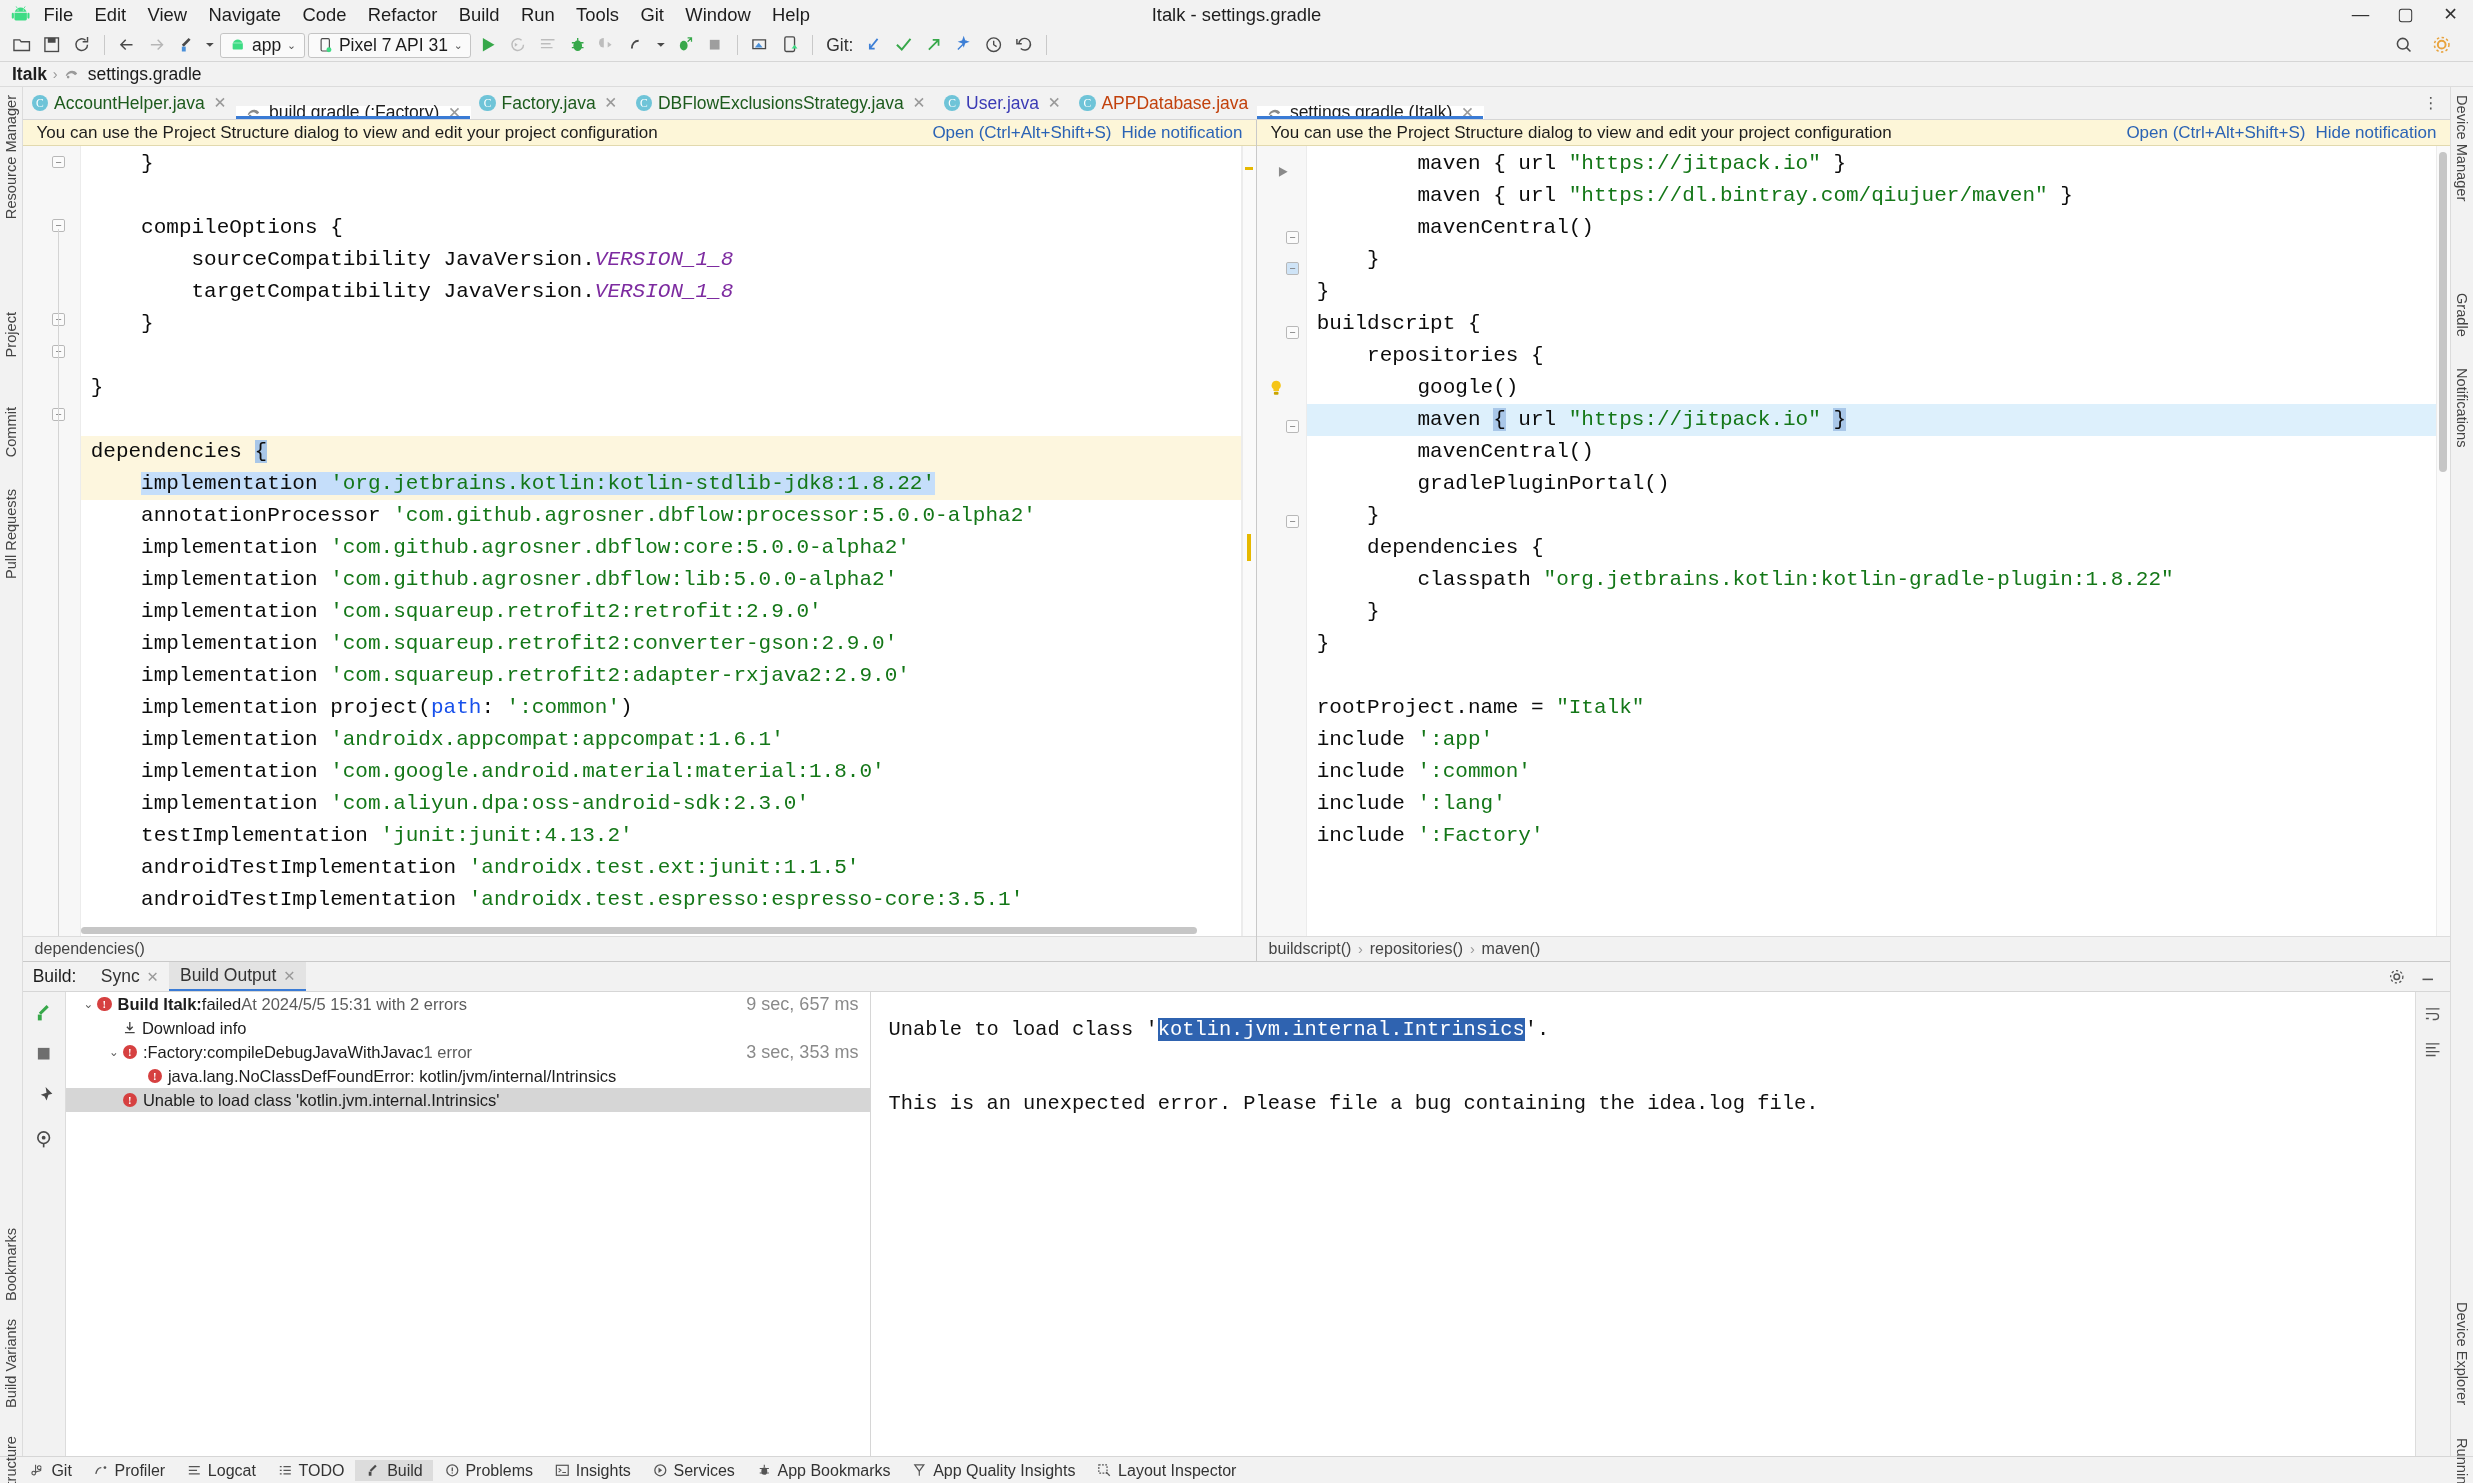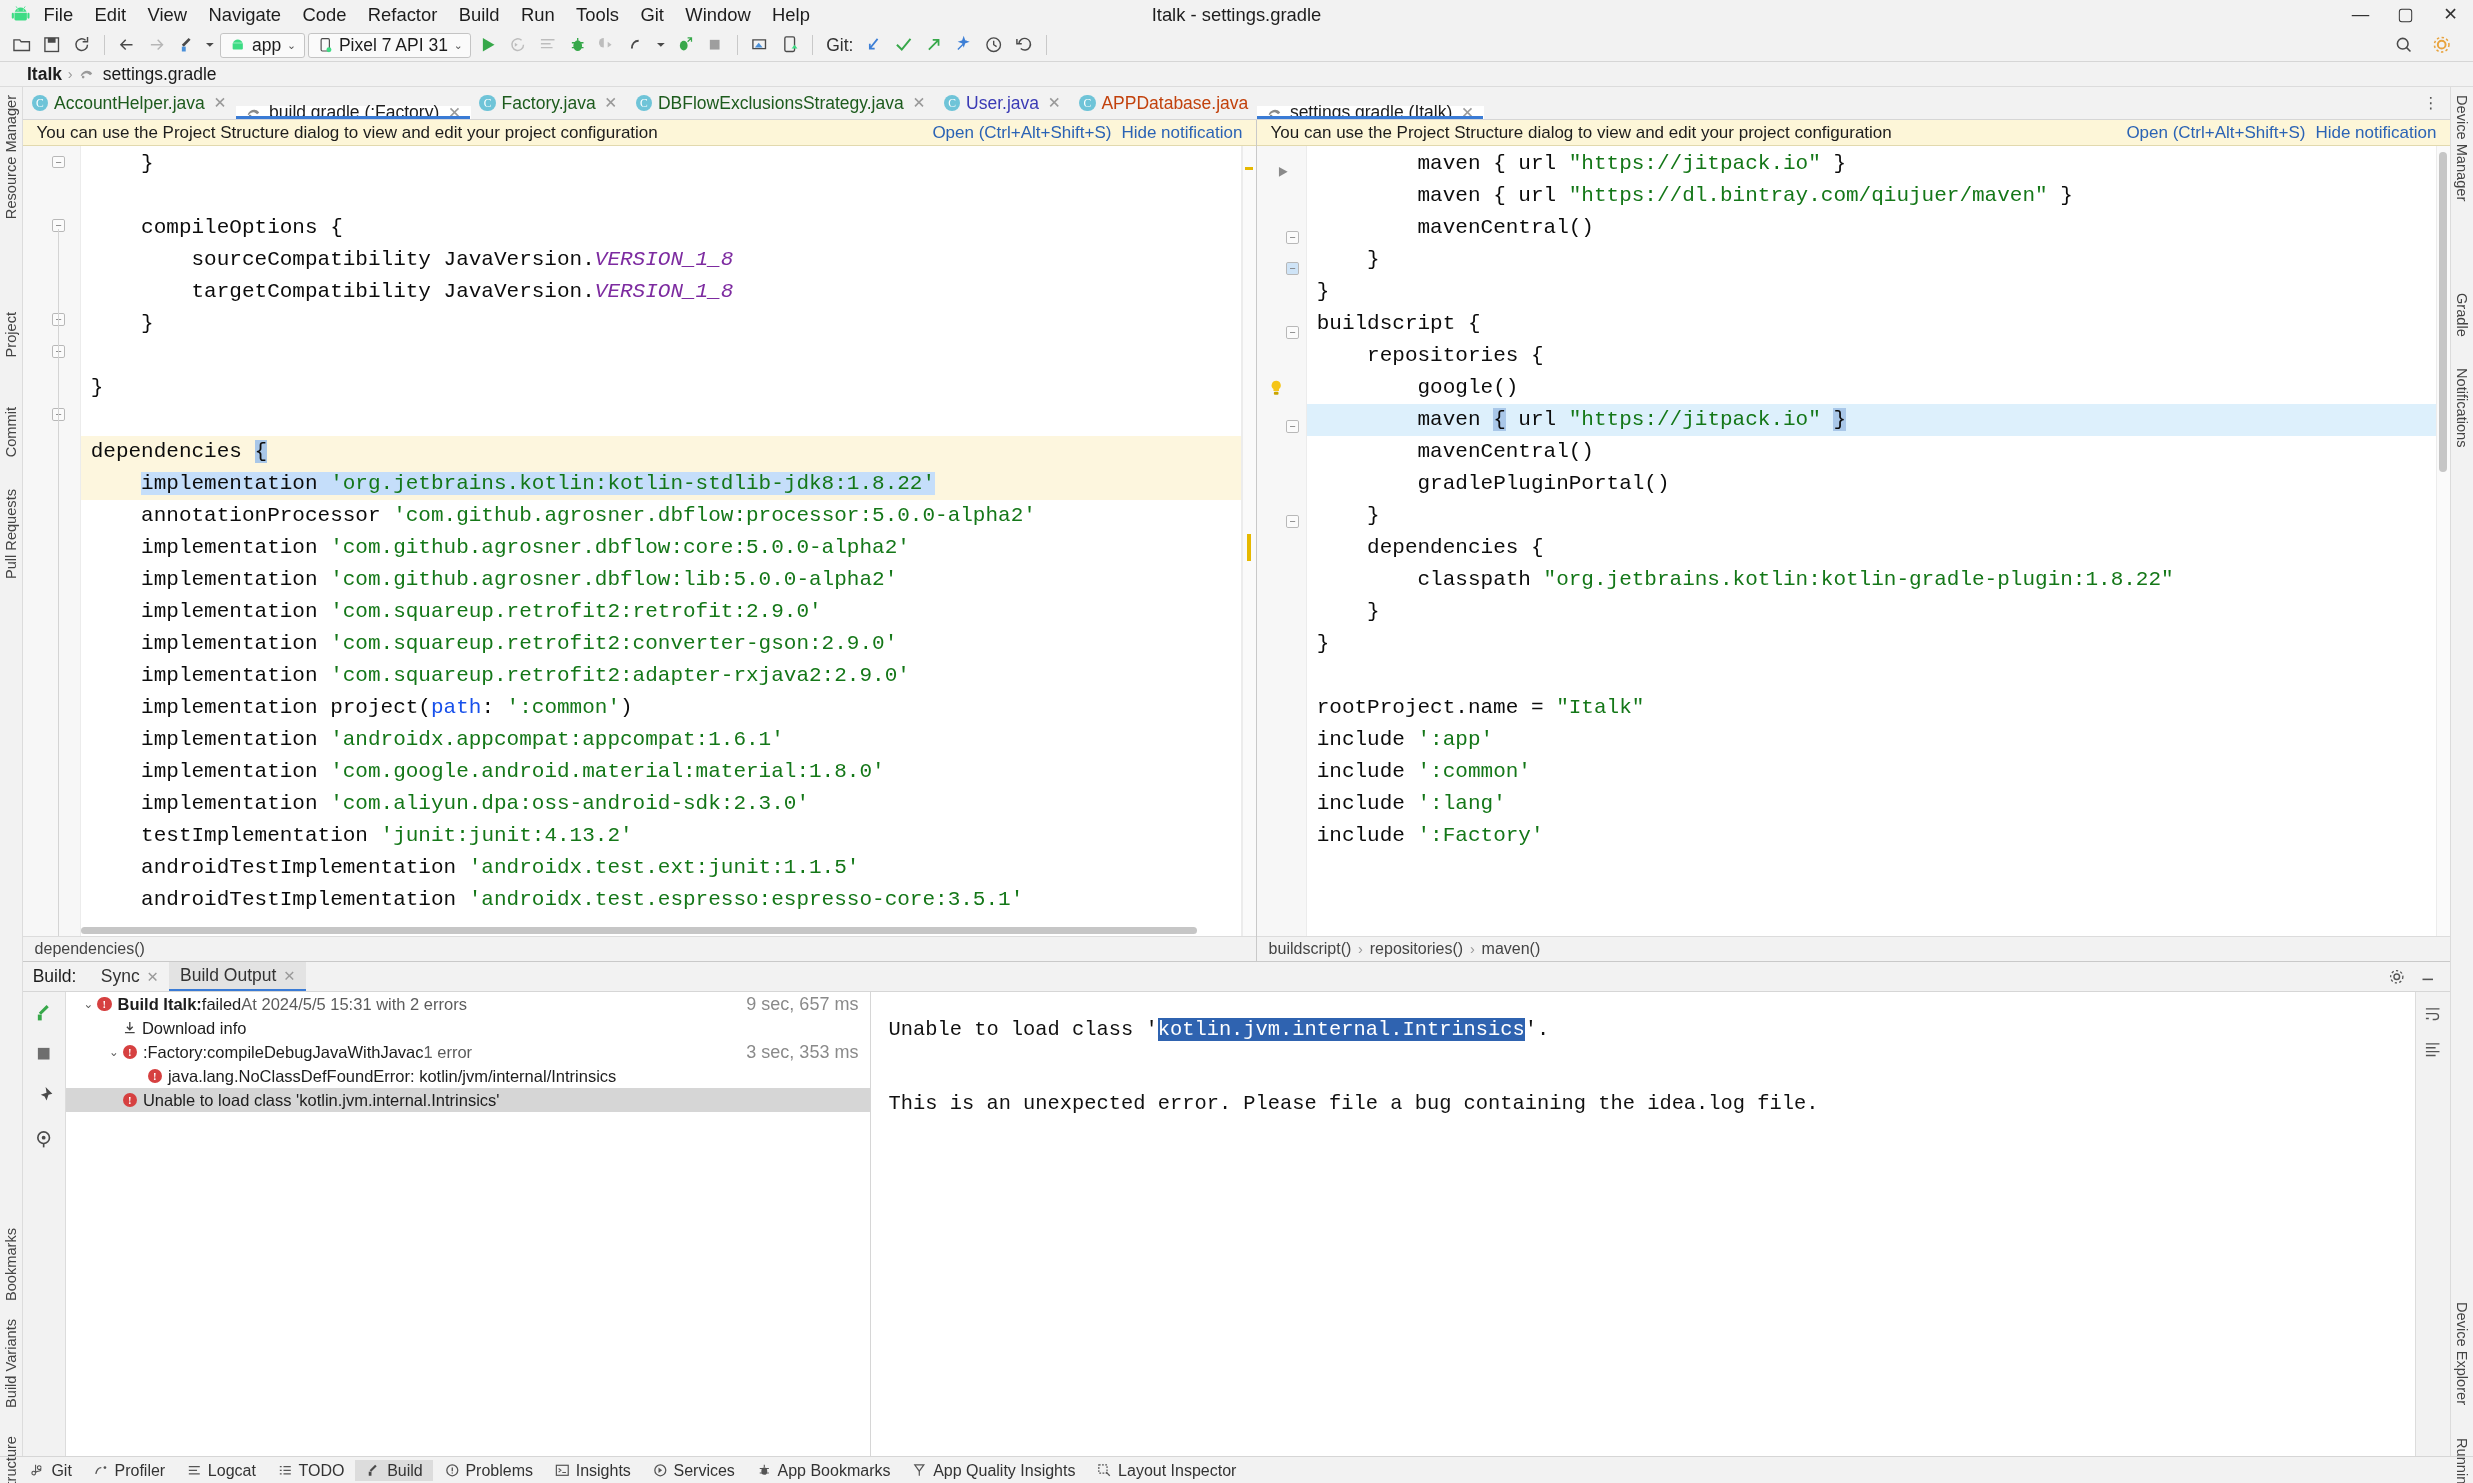--- a/index.html
+++ b/index.html
@@ -35,21 +35,21 @@
   .chip {
     display:flex; align-items:center; gap:5.8px; height:25px; padding:0 7.8px;
     border:1px solid #c4c4c4; border-radius:2.9px; background:#fafafa; font-size:17.5px;
   }
   .chip .caret { font-size: 10.7px; color:#555; }
   .tb-label { font-size:17.5px; color:#333; padding: 0 3.9px; }
 
   
   .navbar {
     height: 25px; flex: 0 0 25px; display:flex; align-items:center;
-    background: #f2f2f2; padding-left: 27px; gap: 5.8px; font-size: 17.5px;
+    background: #f2f2f2; padding-left: 12px; gap: 5.8px; font-size: 17.5px;
     border-bottom: 1px solid #dcdcdc;
   }
   .nav-sep { color:#999; font-size:14.6px; }
   .nav-proj { font-weight: bold; }
   .nav-file { color:#1a1a1a; }
 
   
   .body-row { flex: 1 1 auto; display: flex; min-height: 0; }
 
   .lrail, .rrail {

